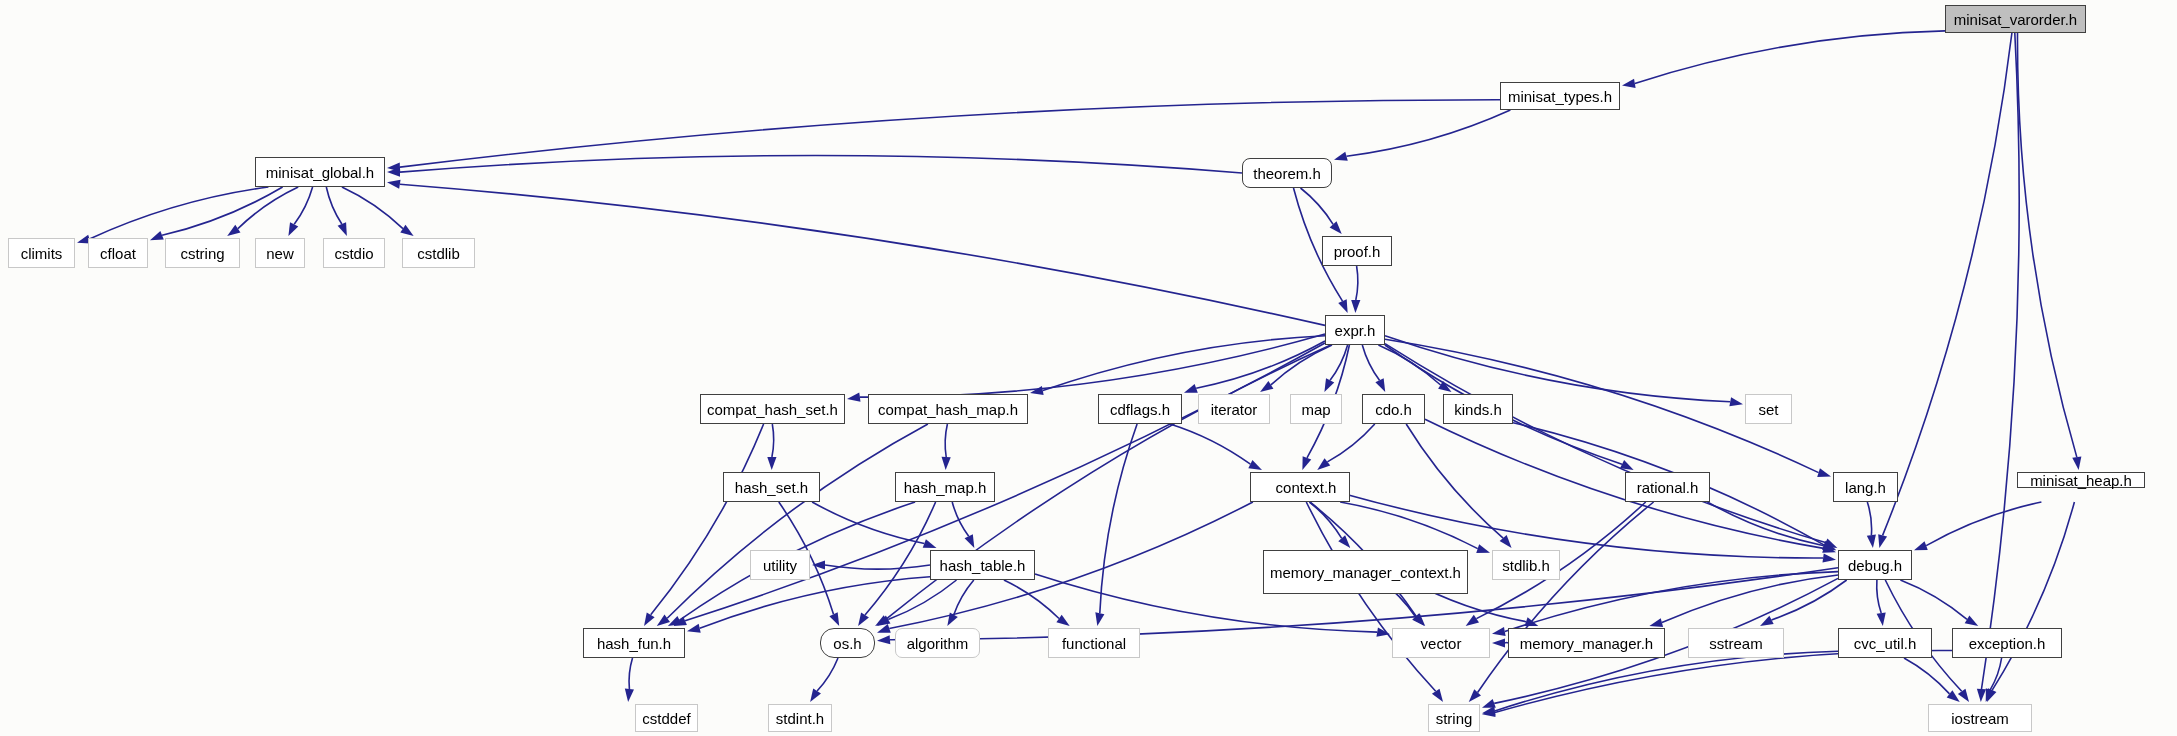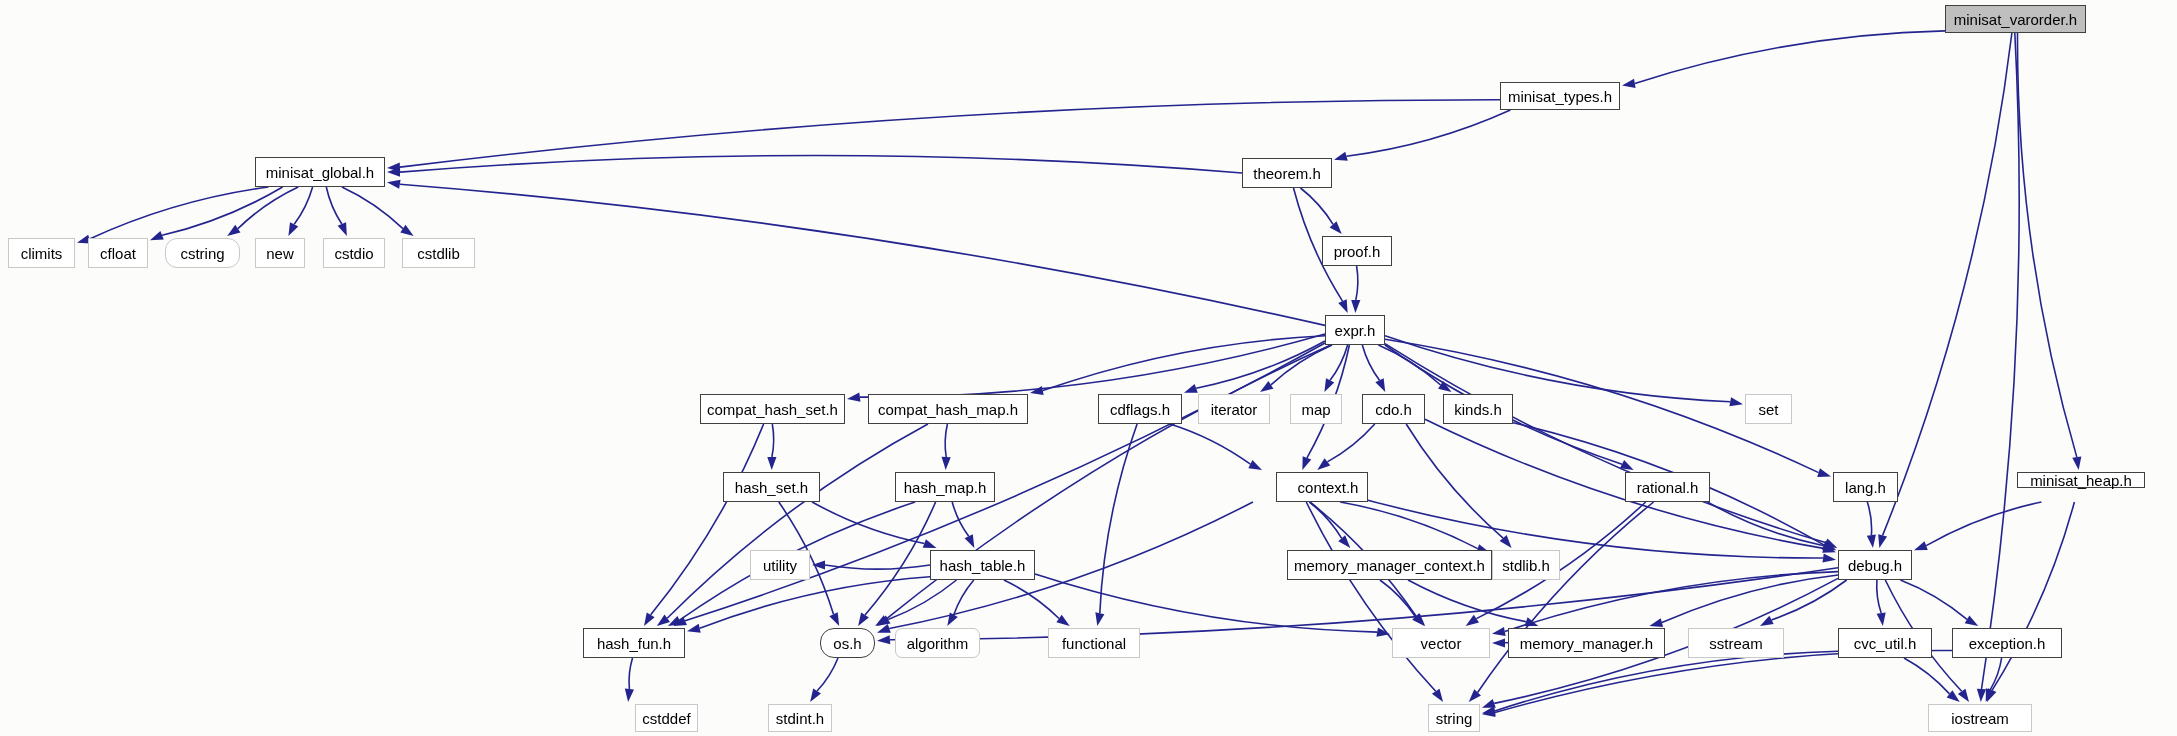--- a/index.html
+++ b/index.html
@@ -230,30 +230,30 @@
   <div id="node-layer">
       <div class="node root" style="left: 1945px; top: 5px; width: 141px; height: 28px;">
         <span>minisat_varorder.h</span>
       </div>
       <div class="node hdr" style="left: 1500px; top: 82px; width: 120px; height: 28px;">
         <span>minisat_types.h</span>
       </div>
       <div class="node hdr" style="left: 255px; top: 157px; width: 130px; height: 30px;">
         <span>minisat_global.h</span>
       </div>
-      <div class="node hdr" style="left: 1242px; top: 158px; width: 90px; height: 30px;">
+      <div class="node hdr" style="left: 1242px; top: 158px; width: 90px; height: 30px; border-radius: 8px;">
         <span>theorem.h</span>
       </div>
       <div class="node sys" style="left: 8px; top: 238px; width: 67px; height: 30px;">
         <span>climits</span>
       </div>
       <div class="node sys" style="left: 88px; top: 238px; width: 60px; height: 30px;">
         <span>cfloat</span>
       </div>
-      <div class="node sys" style="left: 165px; top: 238px; width: 75px; height: 30px; border-radius: 12px;">
+      <div class="node sys" style="left: 165px; top: 238px; width: 75px; height: 30px;">
         <span>cstring</span>
       </div>
       <div class="node sys" style="left: 255px; top: 238px; width: 50px; height: 30px;">
         <span>new</span>
       </div>
       <div class="node sys" style="left: 323px; top: 238px; width: 62px; height: 30px;">
         <span>cstdio</span>
       </div>
       <div class="node sys" style="left: 402px; top: 238px; width: 73px; height: 30px;">
         <span>cstdlib</span>
@@ -287,39 +287,39 @@
       </div>
       <div class="node sys" style="left: 1745px; top: 394px; width: 47px; height: 30px;">
         <span>set</span>
       </div>
       <div class="node hdr" style="left: 723px; top: 472px; width: 97px; height: 30px;">
         <span>hash_set.h</span>
       </div>
       <div class="node hdr" style="left: 895px; top: 472px; width: 100px; height: 30px;">
         <span>hash_map.h</span>
       </div>
-      <div class="node hdr" style="left: 1276px; top: 472px; width: 92px; height: 30px; padding-left: 12px;">
+      <div class="node hdr" style="left: 1250px; top: 472px; width: 100px; height: 30px; padding-left: 12px;">
         <span>context.h</span>
       </div>
       <div class="node hdr" style="left: 1625px; top: 472px; width: 85px; height: 30px;">
         <span>rational.h</span>
       </div>
       <div class="node hdr" style="left: 1833px; top: 472px; width: 65px; height: 30px;">
         <span>lang.h</span>
       </div>
       <div class="node hdr" style="left: 2017px; top: 472px; width: 128px; height: 16px;">
         <span>minisat_heap.h</span>
       </div>
       <div class="node sys" style="left: 750px; top: 550px; width: 60px; height: 30px;">
         <span>utility</span>
       </div>
       <div class="node hdr" style="left: 930px; top: 550px; width: 105px; height: 30px;">
         <span>hash_table.h</span>
       </div>
-      <div class="node hdr" style="left: 1263px; top: 550px; width: 205px; height: 30px; margin-left: 24px;">
+      <div class="node hdr" style="left: 1263px; top: 550px; width: 205px; height: 44px;">
         <span>memory_manager_context.h</span>
       </div>
       <div class="node sys" style="left: 1492px; top: 550px; width: 68px; height: 30px;">
         <span>stdlib.h</span>
       </div>
       <div class="node hdr" style="left: 1838px; top: 550px; width: 74px; height: 30px;">
         <span>debug.h</span>
       </div>
       <div class="node hdr" style="left: 583px; top: 628px; width: 102px; height: 30px;">
         <span>hash_fun.h</span>

